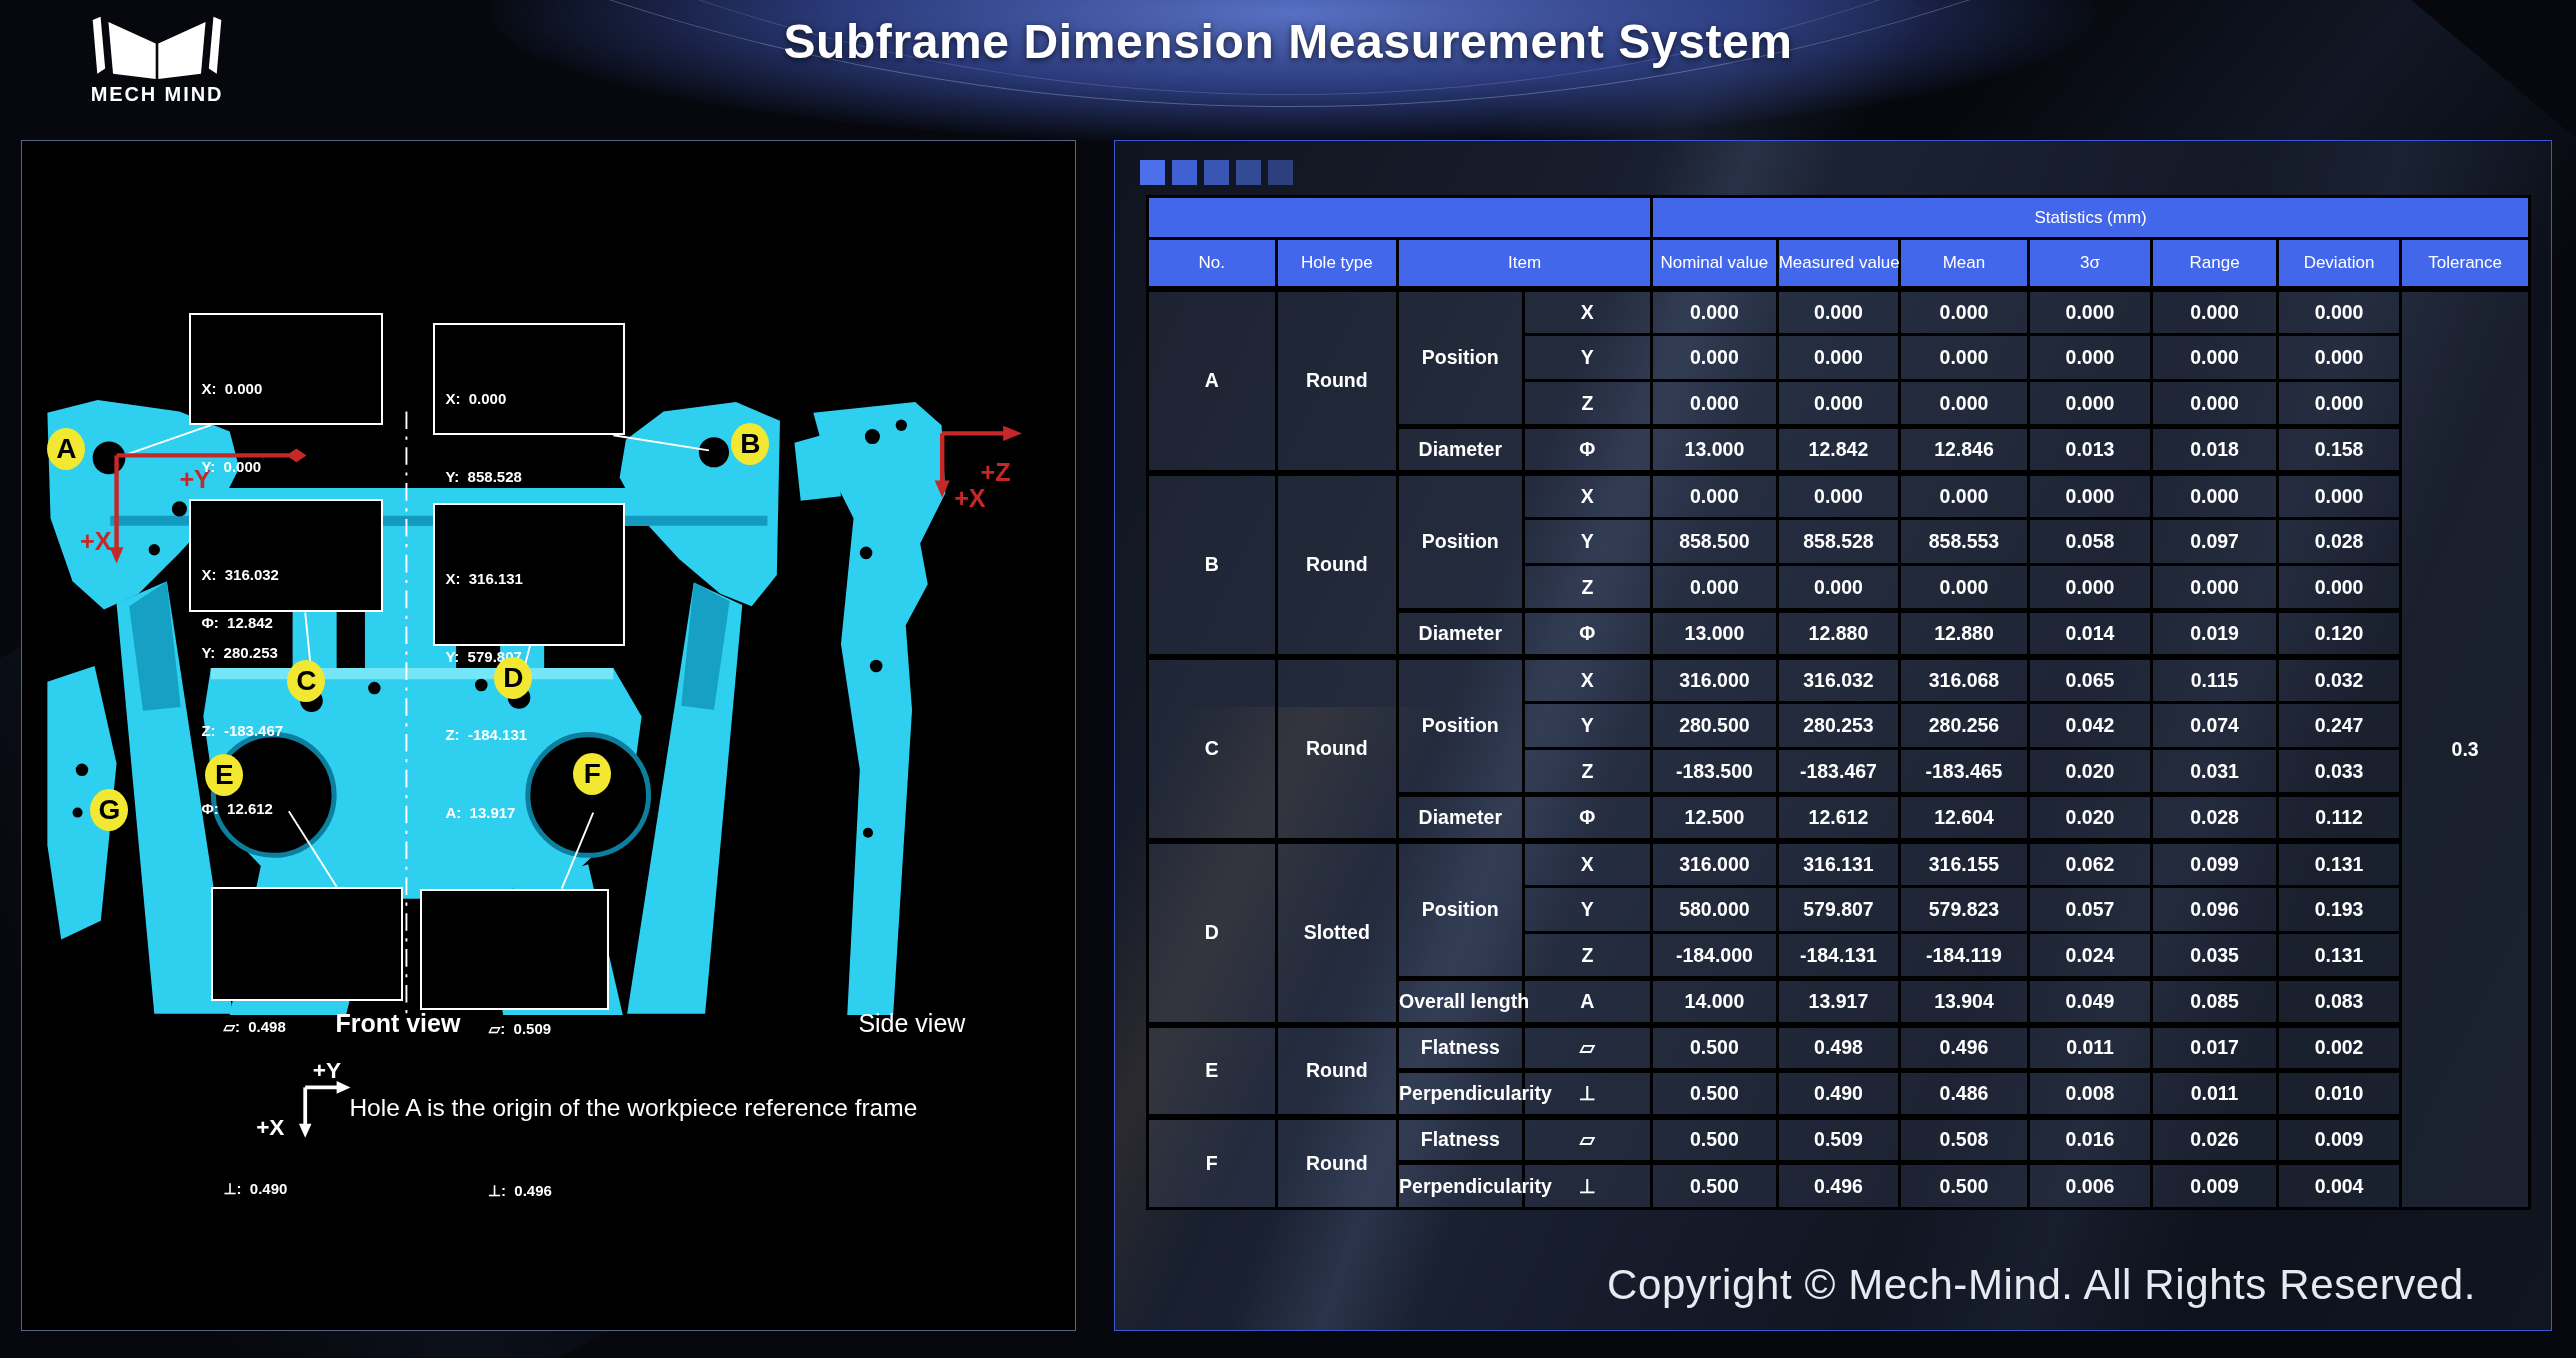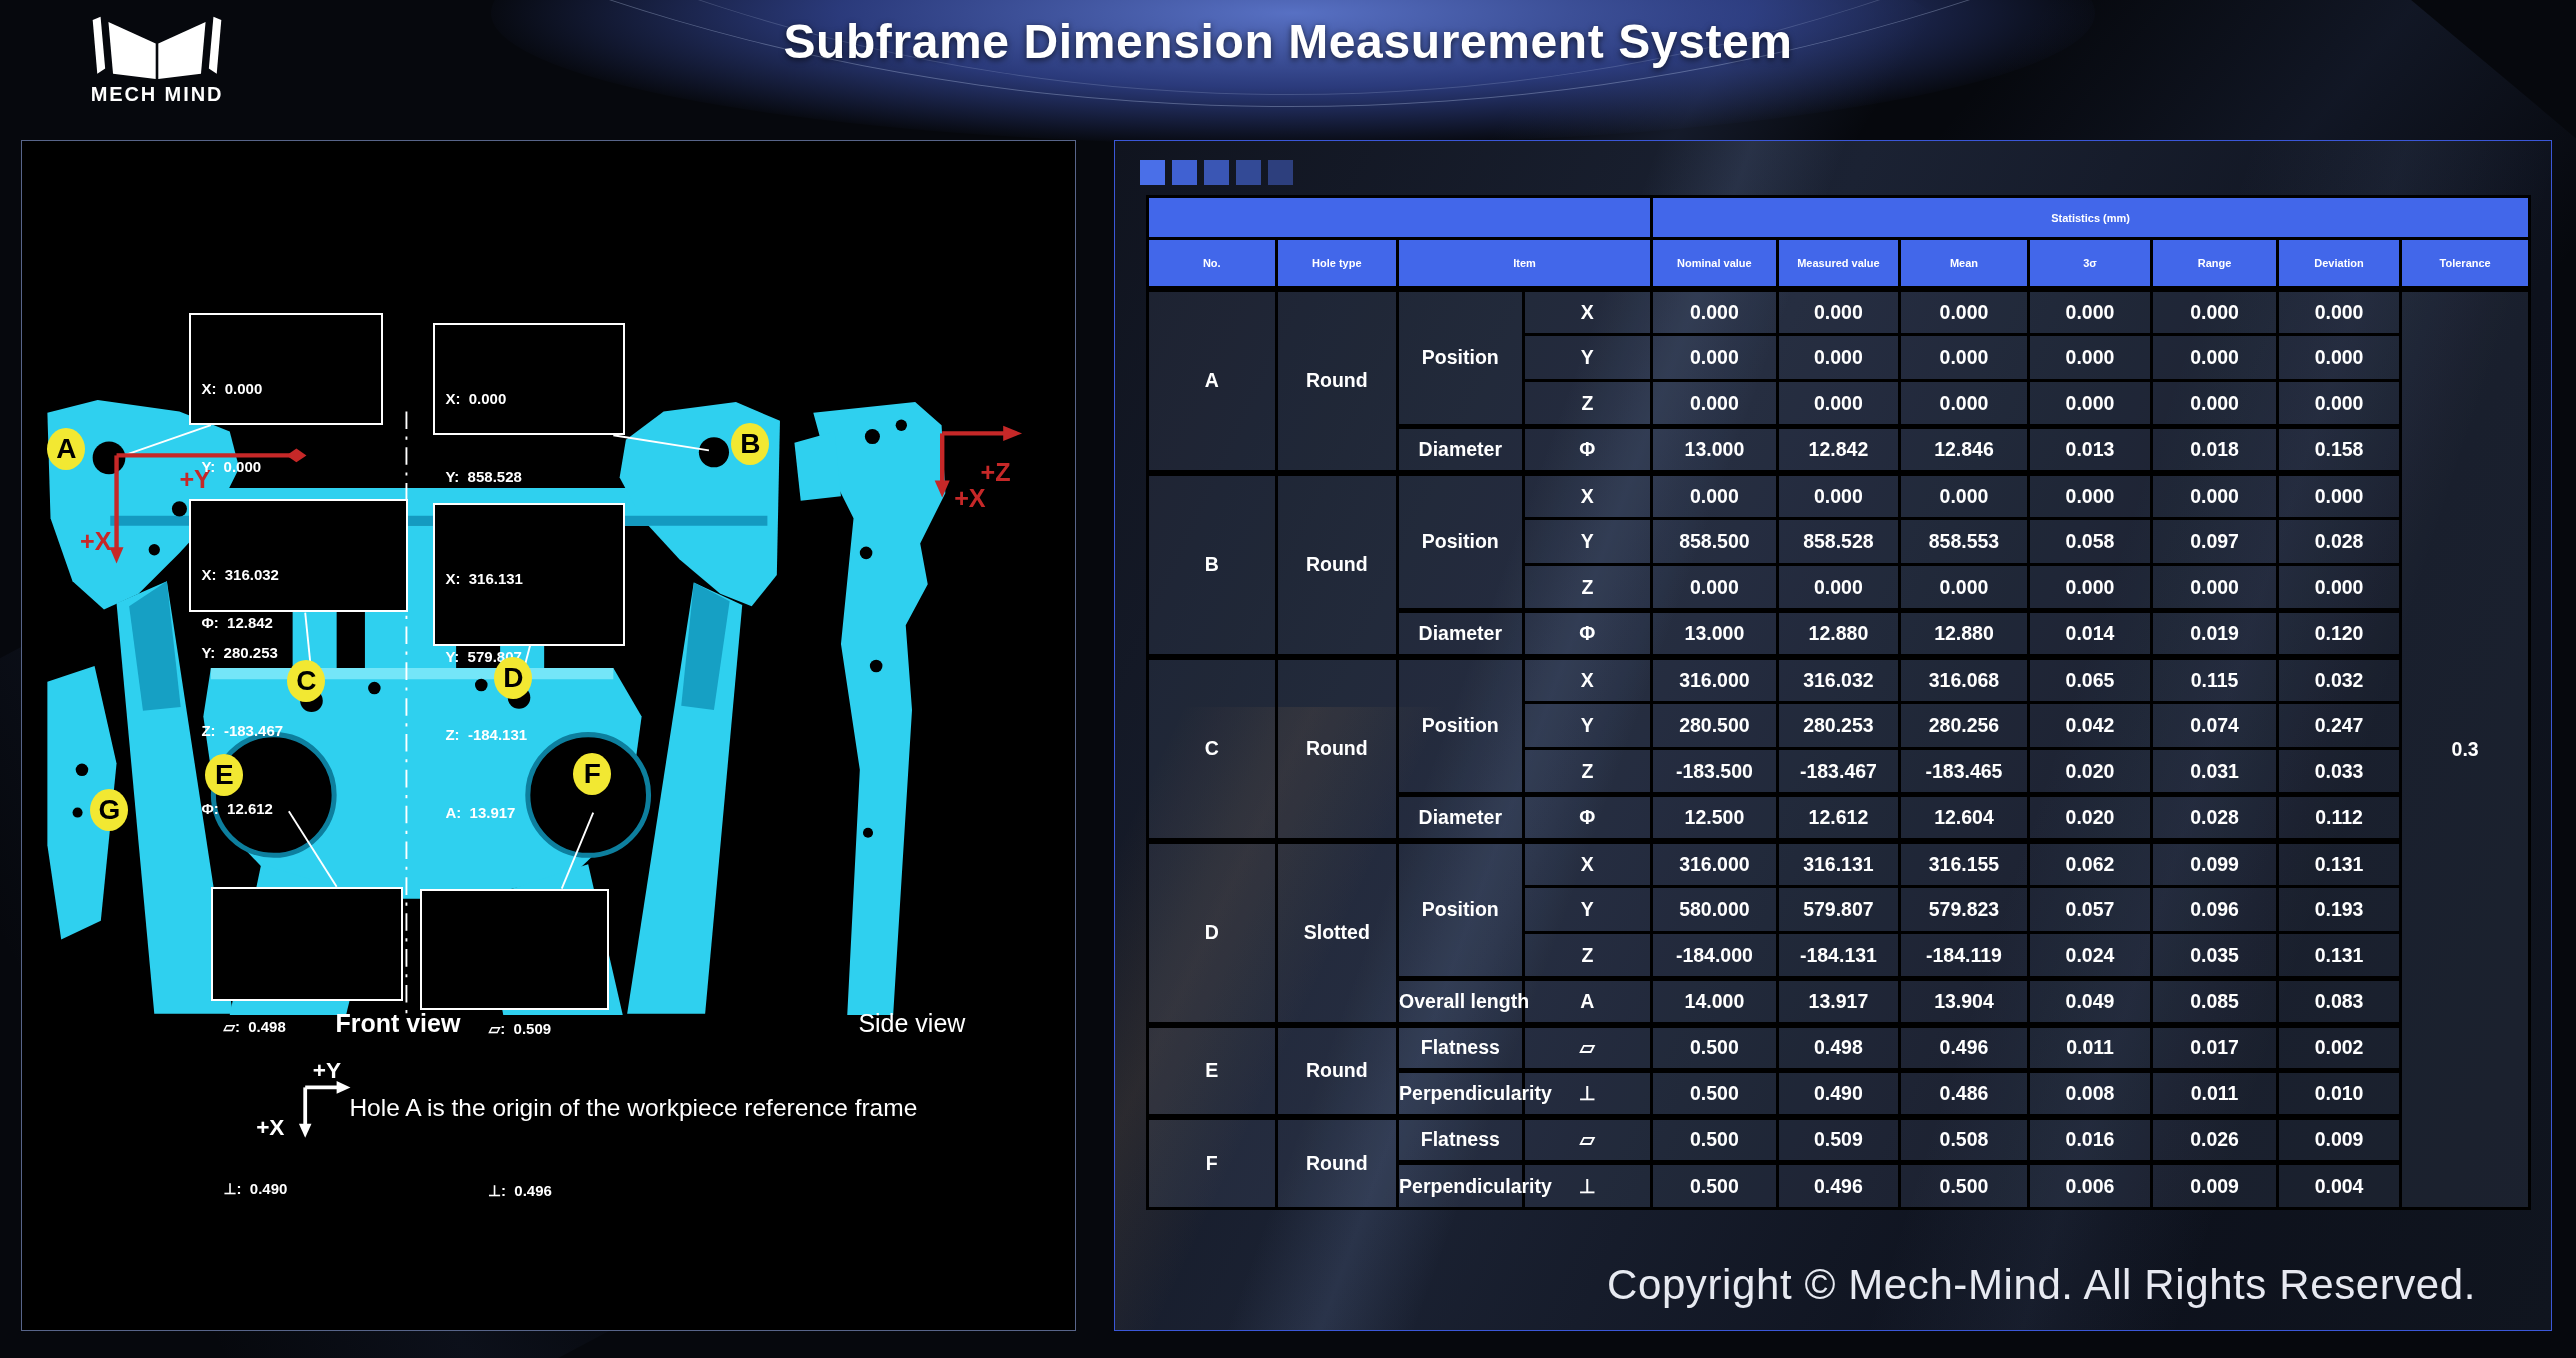--- a/index.html
+++ b/index.html
@@ -55,21 +55,21 @@
   .squares { position:absolute; left:24.5px; top:19px; display:flex; gap:7px; }
   .squares div { width:25px; height:25px; }
 
   
   table.meas { position:absolute; left:31px; top:54px; width:1385px;
                border-collapse:collapse; table-layout:fixed; }
   table.meas th, table.meas td { border:3.1px solid #000; text-align:center; vertical-align:middle;
                color:#fff; overflow:visible; }
   table.meas thead tr.grow { height:42px; }
   table.meas thead tr.crow { height:50px; }
-  table.meas th { background:#4267ea; font-weight:bold; font-size:11px; white-space:nowrap; }
+  table.meas th { background:#4267ea; font-weight:normal; font-size:17px; white-space:nowrap; }
   table.meas tbody tr { height:46px; }
   table.meas td { font-size:19.5px; font-weight:bold; background:rgba(140,160,195,.10); }
   td.c-no, td.c-hole { font-size:19px; }
   td.c-item { font-size:15.7px; white-space:nowrap; }
   td.c-sym  { font-size:18px; }
   td.c-range { color:#ffe90a; }
   td.c-dev   { color:#53f53a; }
   td.c-tol   { font-size:19px; }
   tr.block-start td { border-top:6.3px solid #000; }
   tr.group-start td { border-top:5.7px solid #000; }
@@ -216,21 +216,21 @@
     <span>Y:  0.000</span>
     <span>Z:  0.000</span>
     <span>Φ:  12.842</span>
   </div>
   <div class="callout" style="left:411px;top:182px;width:192px;height:112px;">
     <span>X:  0.000</span>
     <span>Y:  858.528</span>
     <span>Z:  0.000</span>
     <span>Φ:  12.880</span>
   </div>
-  <div class="callout" style="left:167px;top:358px;width:219px;height:113px;">
+  <div class="callout" style="left:167px;top:358px;width:194px;height:113px;">
     <span>X:  316.032</span>
     <span>Y:  280.253</span>
     <span>Z:  -183.467</span>
     <span>Φ:  12.612</span>
   </div>
   <div class="callout" style="left:411px;top:362px;width:192px;height:143px;">
     <span>X:  316.131</span>
     <span>Y:  579.807</span>
     <span>Z:  -184.131</span>
     <span>A:  13.917</span>

